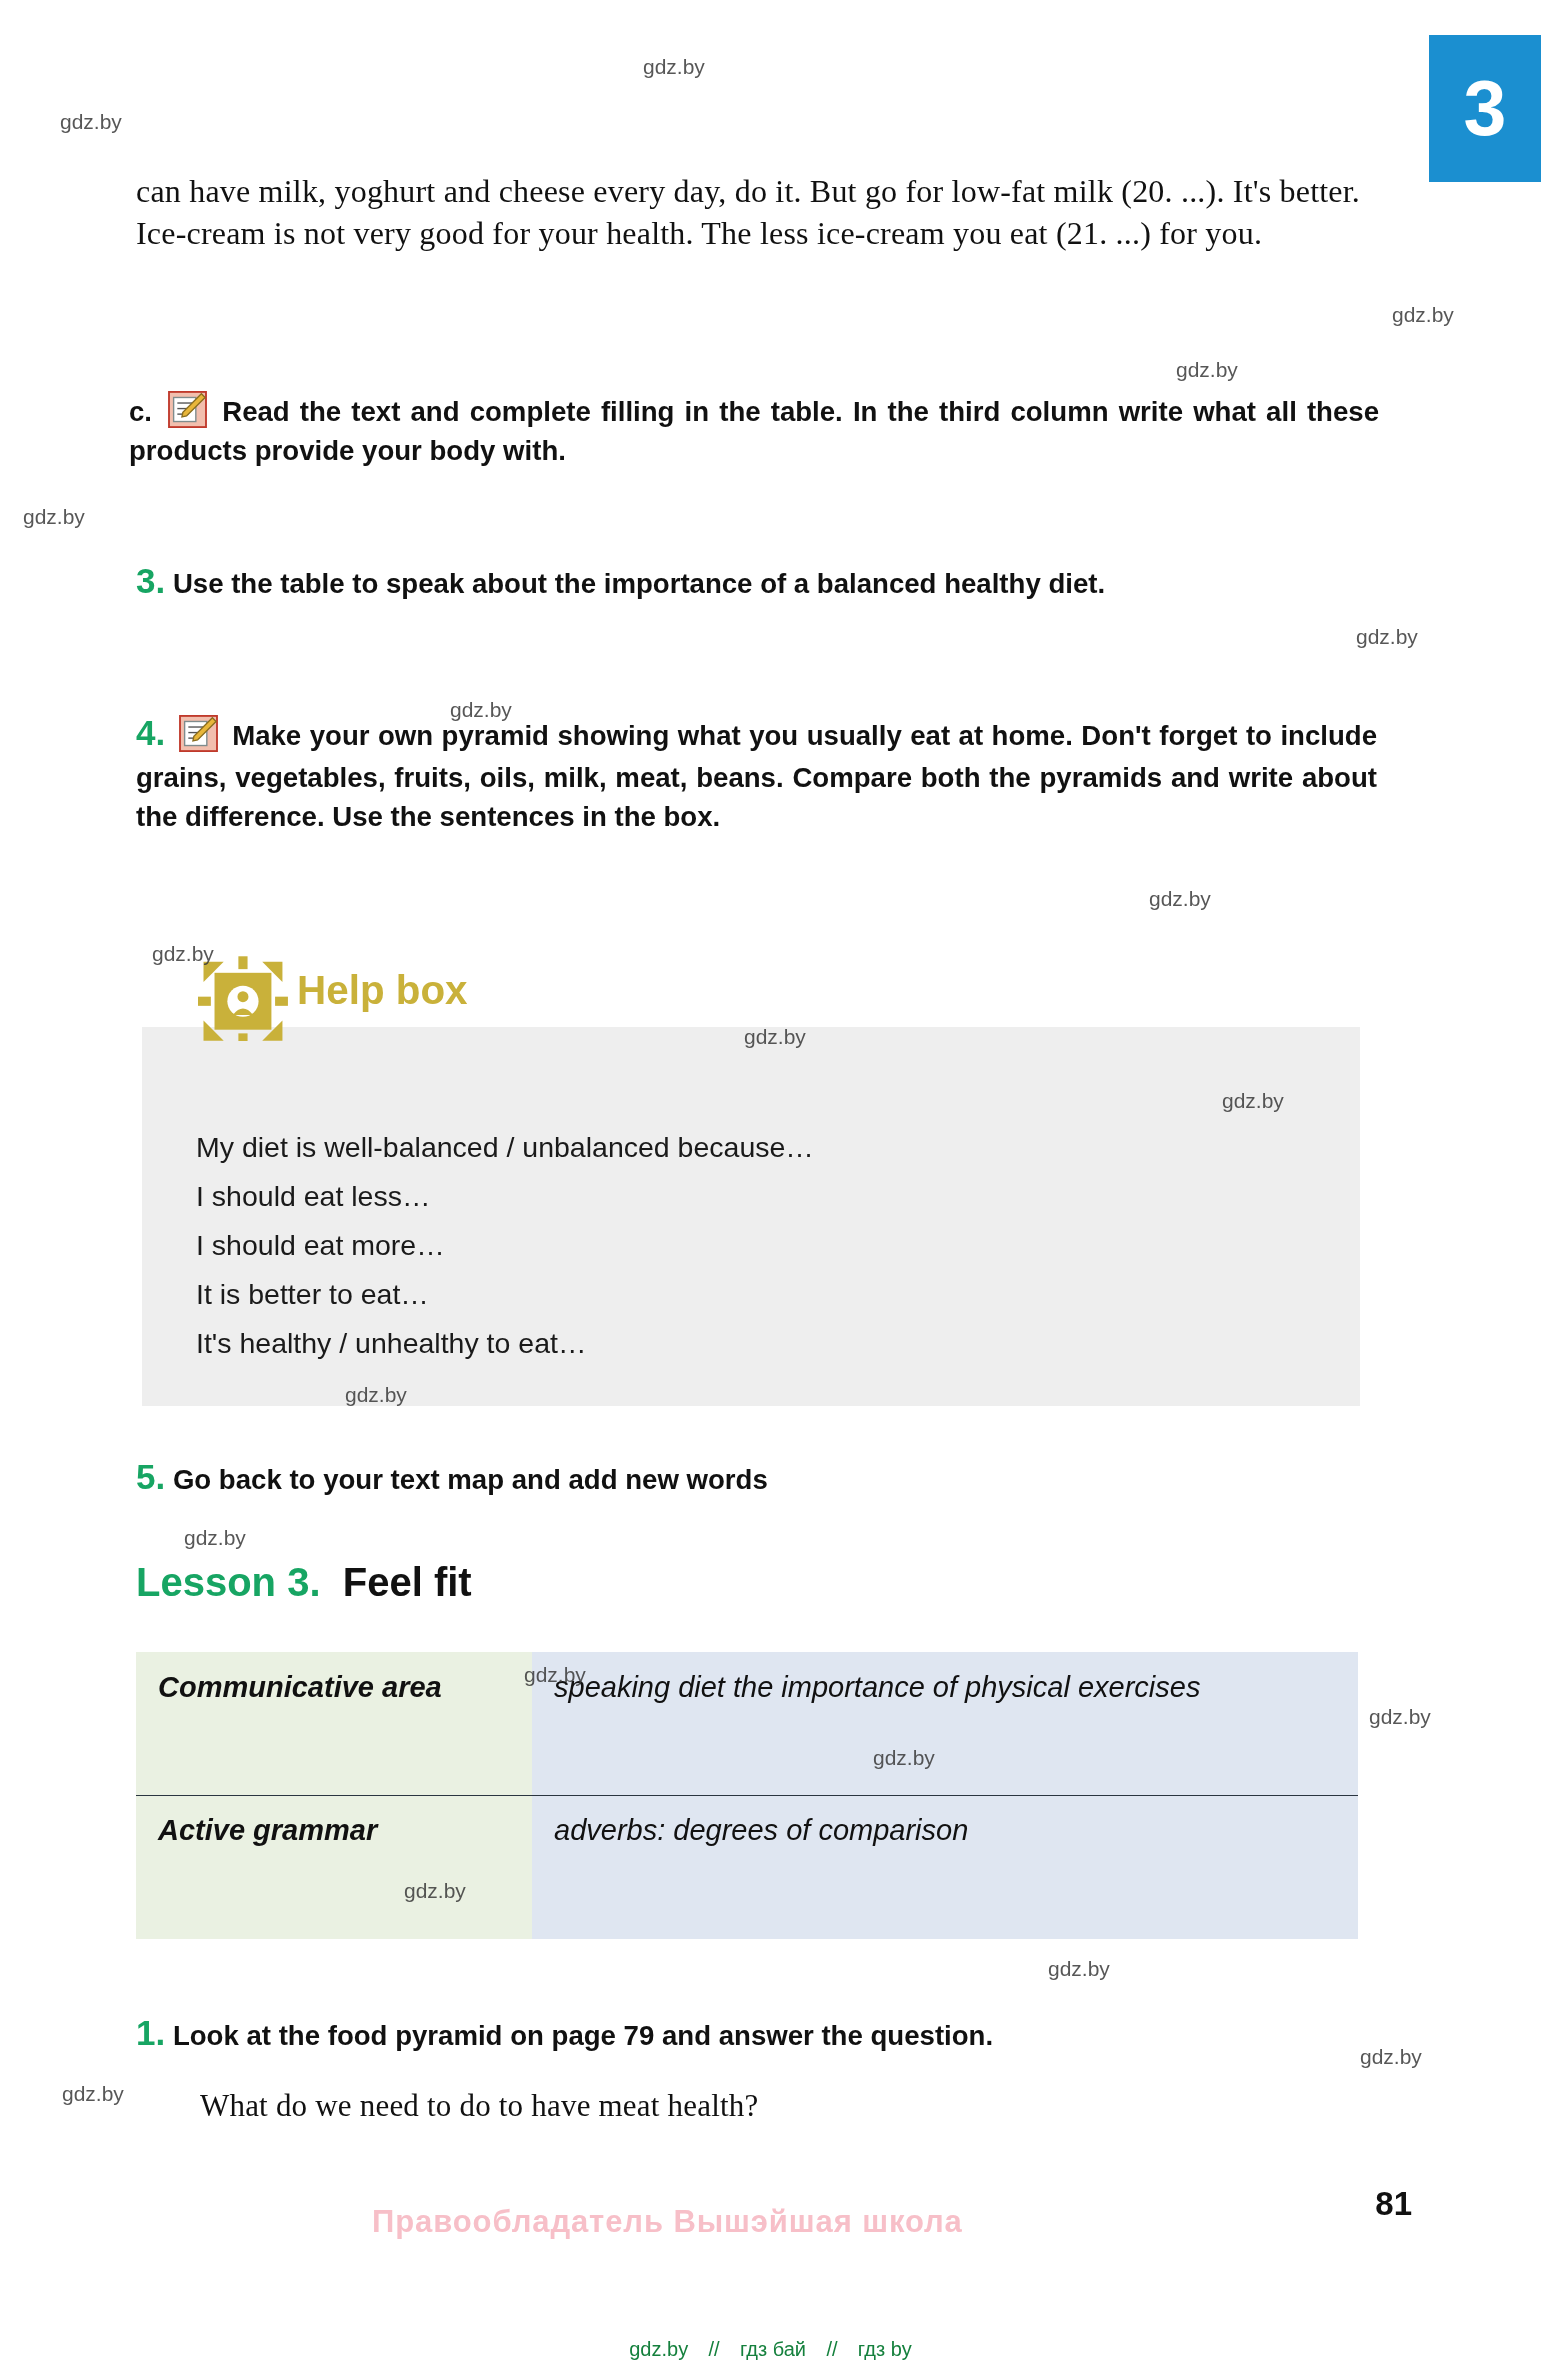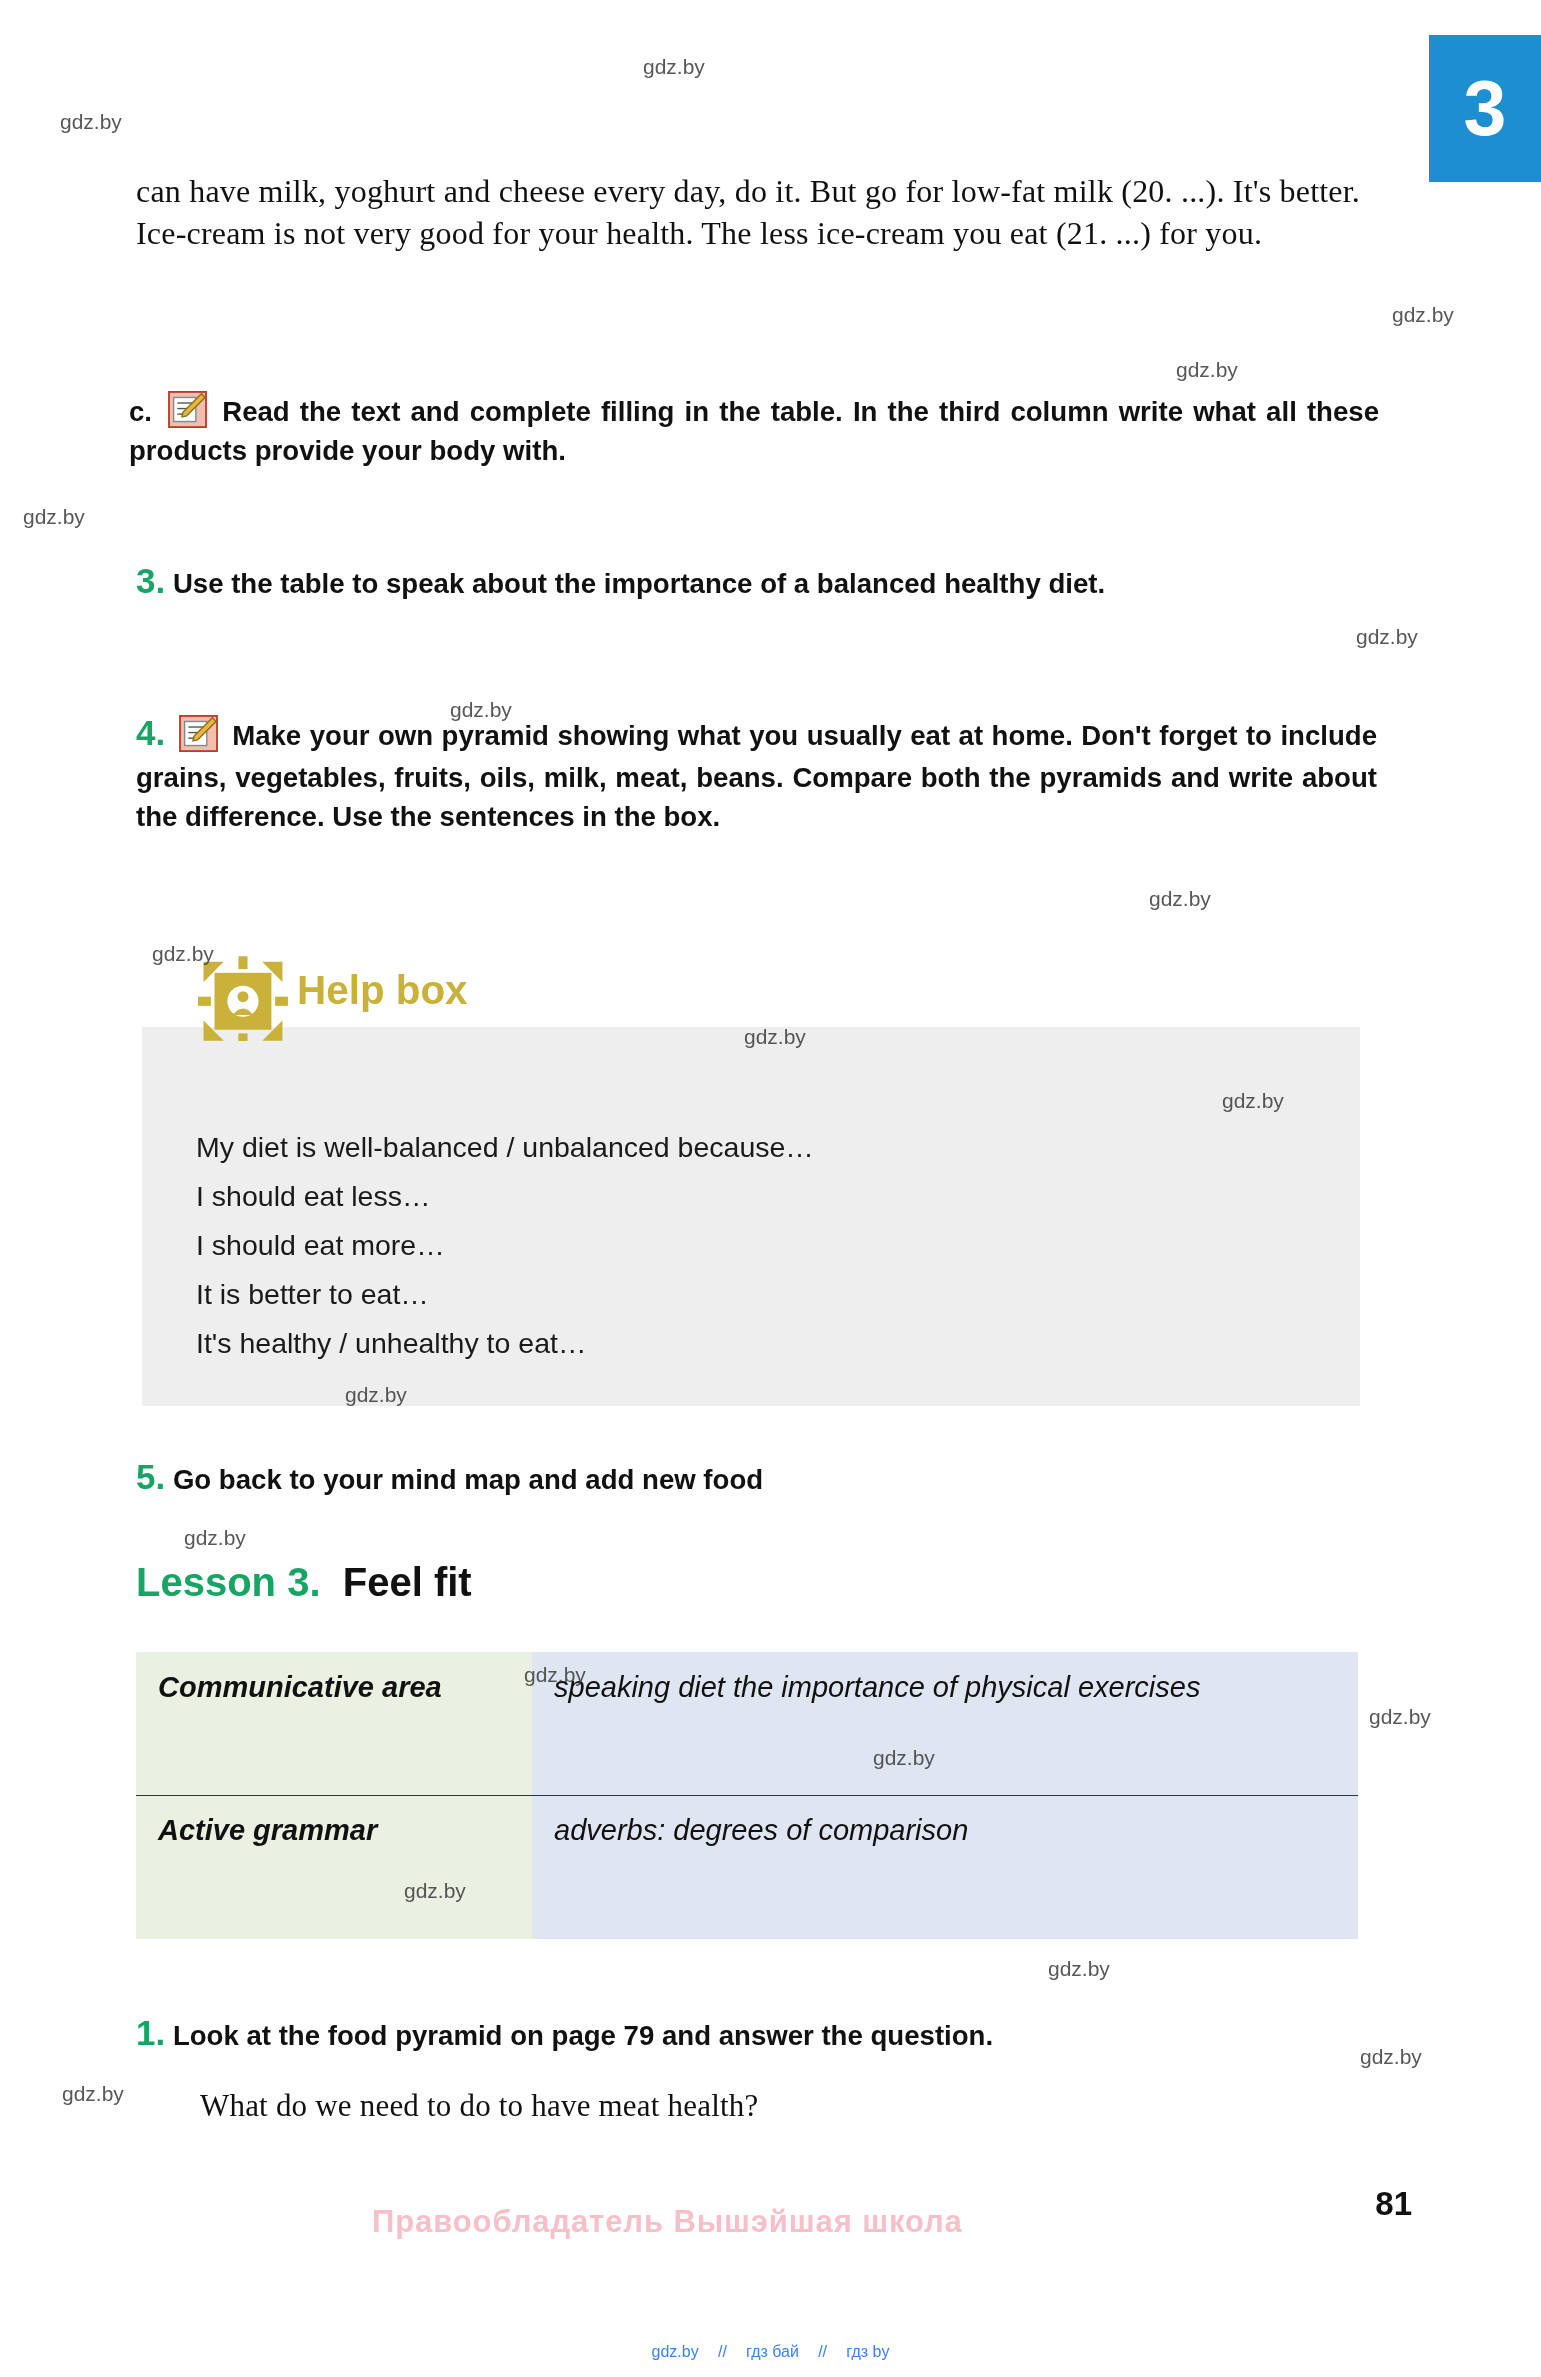--- a/index.html
+++ b/index.html
@@ -41,22 +41,22 @@
     font-size: 19.3px;
     font-weight: bold;
     letter-spacing: 0.2px;
   }
   .wm-bottom {
     position: absolute;
     bottom: 16.5px;
     left: 0;
     width: 100%;
     text-align: center;
-    color: #3b82f6;
-    font-size: 16px;
+    color: #15803d;
+    font-size: 20px;
   }
   .wm-bottom span { margin: 0 7.4px; }
   .wm-copyright {
     position: absolute;
     left: 372px;
     top: 2204px;
     color: #f7bfc8;
     font-size: 31px;
     font-weight: bold;
     letter-spacing: 0.9px;
@@ -314,21 +314,21 @@
   <div class="helpbox-text">
     <div>My diet is well-balanced / unbalanced because…</div>
     <div>I should eat less…</div>
     <div>I should eat more…</div>
     <div>It is better to eat…</div>
     <div>It's healthy / unhealthy to eat…</div>
   </div>
 
   <div class="task" id="task-5">
     <span class="num-big">5.</span>
-    <span>Go back to your mind map and add new food</span>
+    <span>Go back to your text map and add new words</span>
   </div>
 
   <div class="lesson-head">
     <span class="lesson-green">Lesson 3.</span>
     &nbsp;<span>Feel fit</span>
   </div>
 
   <table class="info-table">
     <tbody>
       <tr class="row-first">

